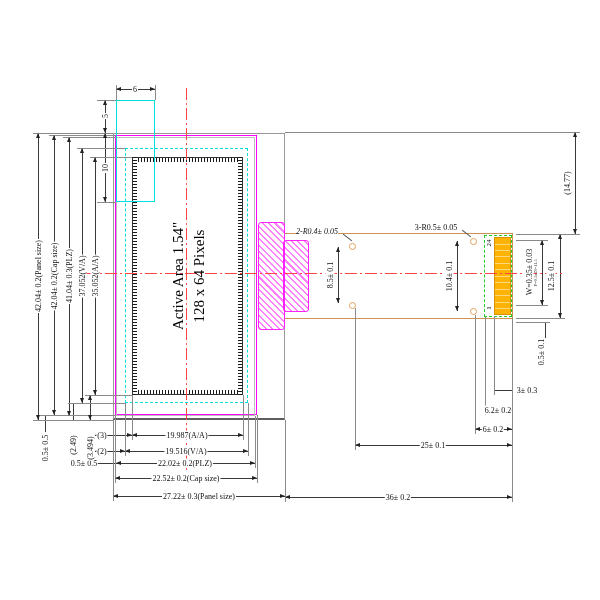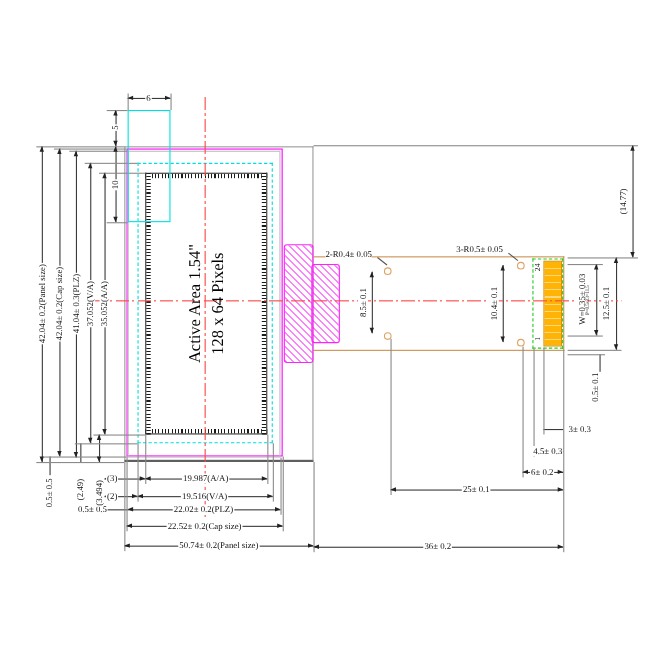--- a/index.html
+++ b/index.html
@@ -64,21 +64,21 @@
   </div>
 
   <span class="pin" style="left:489px;top:243px;">24</span>
   <span class="pin" style="left:489px;top:308px;">1</span>
 
   <div class="circle" style="left:349px;top:243px;"></div>
   <div class="circle" style="left:349px;top:302px;"></div>
   <div class="circle" style="left:470px;top:238px;"></div>
   <div class="circle" style="left:470px;top:308px;"></div>
 
-  <span class="rlab" style="left:317px;top:231px;">2-R0.4± 0.05</span>
+  <span class="rlab" style="left:317px;top:231px;font-style:italic;">2-R0.4± 0.05</span>
   <div class="leadseg" style="left:342px;top:237px;width:11px;transform:rotate(38deg);"></div>
   <span class="rlab" style="left:436px;top:227px;">3-R0.5± 0.05</span>
   <div class="leadseg" style="left:461px;top:233px;width:11px;transform:rotate(38deg);"></div>
 
   <span class="tiny" style="left:535px;top:273px;">P=0.5x23=11.5</span>
 
 <div class="ln" style="left: 116px; top: 89px; width: 39px; height: 1px;"></div>
     <div class="arr" style="left: 116px; top: 86.5px; border-width: 2.5px 5px 2.5px 0px; border-right-color: rgb(34, 34, 34);"></div>
     <div class="arr" style="left: 150px; top: 86.5px; border-width: 2.5px 0px 2.5px 5px; border-left-color: rgb(34, 34, 34);"></div>
     <span class="dimlab" style="left: 135px; top: 89px;">6</span>
@@ -104,27 +104,27 @@
     <div class="arr" style="left: 116px; top: 460.5px; border-width: 2.5px 5px 2.5px 0px; border-right-color: rgb(34, 34, 34);"></div>
     <div class="arr" style="left: 250px; top: 460.5px; border-width: 2.5px 0px 2.5px 5px; border-left-color: rgb(34, 34, 34);"></div>
     <span class="dimlab" style="left: 185px; top: 463px;">22.02± 0.2(PLZ)</span>
     <div class="ln" style="left: 115px; top: 478px; width: 142px; height: 1px;"></div>
     <div class="arr" style="left: 115px; top: 475.5px; border-width: 2.5px 5px 2.5px 0px; border-right-color: rgb(34, 34, 34);"></div>
     <div class="arr" style="left: 252px; top: 475.5px; border-width: 2.5px 0px 2.5px 5px; border-left-color: rgb(34, 34, 34);"></div>
     <span class="dimlab" style="left: 186px; top: 478px;">22.52± 0.2(Cap size)</span>
     <div class="ln" style="left: 113px; top: 496px; width: 172px; height: 1px;"></div>
     <div class="arr" style="left: 113px; top: 493.5px; border-width: 2.5px 5px 2.5px 0px; border-right-color: rgb(34, 34, 34);"></div>
     <div class="arr" style="left: 280px; top: 493.5px; border-width: 2.5px 0px 2.5px 5px; border-left-color: rgb(34, 34, 34);"></div>
-    <span class="dimlab" style="left: 199px; top: 496px;">50.74± 0.2(Panel size)</span>
+    <span class="dimlab" style="left: 199px; top: 496px;">27.22± 0.3(Panel size)</span>
     <div class="ln" style="left: 494px; top: 390px; width: 18px; height: 1px;"></div>
     <span class="dimlab" style="left: 527px; top: 390px;">3± 0.3</span>
     <div class="ln" style="left: 485px; top: 410px; width: 27px; height: 1px;"></div>
     <div class="arr" style="left: 485px; top: 407.5px; border-width: 2.5px 5px 2.5px 0px; border-right-color: rgb(34, 34, 34);"></div>
     <div class="arr" style="left: 507px; top: 407.5px; border-width: 2.5px 0px 2.5px 5px; border-left-color: rgb(34, 34, 34);"></div>
-    <span class="dimlab" style="left: 498px; top: 410px;">4.5± 0.3</span>
+    <span class="dimlab" style="left: 498px; top: 410px;">6.2± 0.2</span>
     <div class="ln" style="left: 475px; top: 429px; width: 37px; height: 1px;"></div>
     <div class="arr" style="left: 475px; top: 426.5px; border-width: 2.5px 5px 2.5px 0px; border-right-color: rgb(34, 34, 34);"></div>
     <div class="arr" style="left: 507px; top: 426.5px; border-width: 2.5px 0px 2.5px 5px; border-left-color: rgb(34, 34, 34);"></div>
     <span class="dimlab" style="left: 493px; top: 429px;">6± 0.2</span>
     <div class="ln" style="left: 355px; top: 445px; width: 157px; height: 1px;"></div>
     <div class="arr" style="left: 355px; top: 442.5px; border-width: 2.5px 5px 2.5px 0px; border-right-color: rgb(34, 34, 34);"></div>
     <div class="arr" style="left: 507px; top: 442.5px; border-width: 2.5px 0px 2.5px 5px; border-left-color: rgb(34, 34, 34);"></div>
     <span class="dimlab" style="left: 433px; top: 445px;">25± 0.1</span>
     <div class="ln" style="left: 285px; top: 497px; width: 227px; height: 1px;"></div>
     <div class="arr" style="left: 285px; top: 494.5px; border-width: 2.5px 5px 2.5px 0px; border-right-color: rgb(34, 34, 34);"></div>

